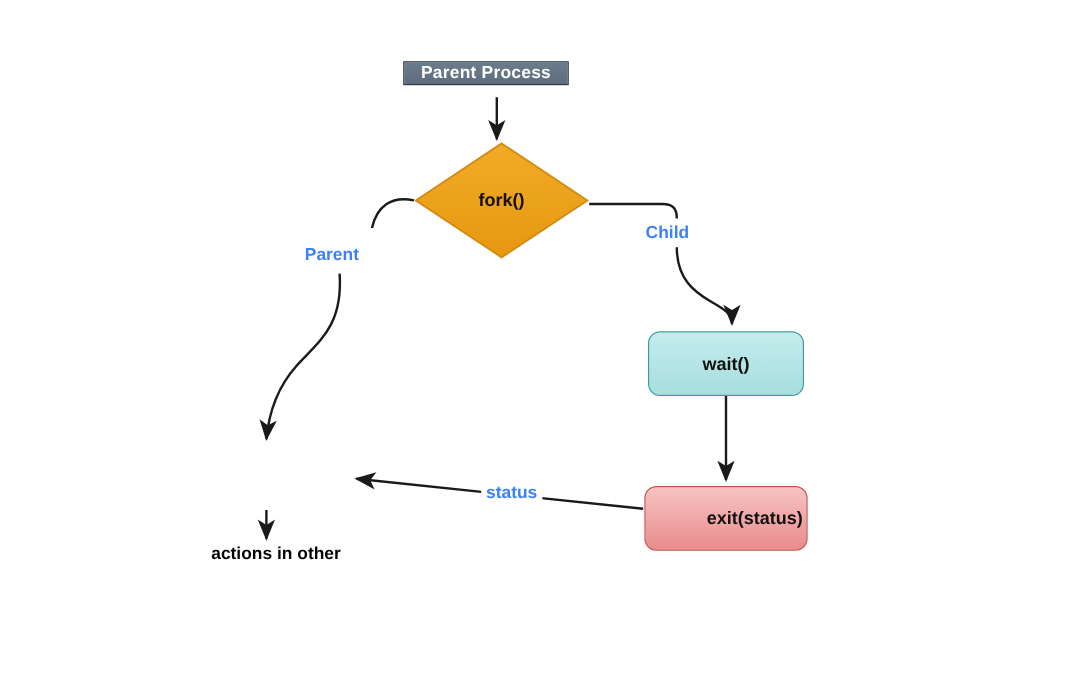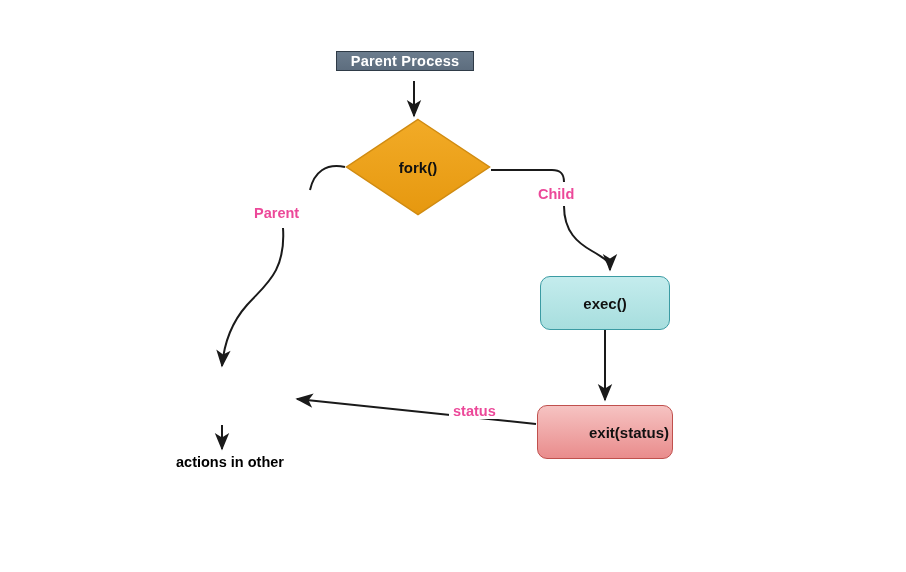--- a/index.html
+++ b/index.html
@@ -95,27 +95,27 @@
     height: 52px;
     background: linear-gradient(180deg, #bfe2f4 0%, #9fd3ed 100%);
     border: 1.8px solid #2e75b6;
   }
 
   
   .edge-label {
     position: absolute;
     font-weight: bold;
     font-size: 14.5px;
-    color: #ec4899;
+    color: #3b82f6;
     white-space: nowrap;
     z-index: 6;
   }
   #label-parent-branch { left: 254px; top: 205px; }
   #label-child-branch  { left: 538px; top: 186px; }
-  #label-status        { left: 401px; top: 403px; background: #ffffff; padding: 0 4px; margin-left: 48px; }
+  #label-status        { left: 401px; top: 403px; background: #ffffff; padding: 0 4px; }
 
   #note-parent-actions {
     position: absolute;
     left: 96px;
     top: 453px;
     width: 268px;
     text-align: center;
     font-weight: bold;
     font-size: 14.5px;
     line-height: 19px;
@@ -161,21 +161,21 @@
   </div>
 
   <div class="node" id="node-fork">
     <svg class="diamond-shape" viewBox="0 0 146 98" preserveAspectRatio="none">
       <polygon points="73,1.5 144.5,49 73,96.5 1.5,49" fill="url(#forkGrad)" stroke="#d18b10" stroke-width="1.5"></polygon>
     </svg>
     <span class="diamond-label">fork()</span>
   </div>
 
   <div class="node rounded" id="node-exec">
-    <span>exec()</span>
+    <span>wait()</span>
   </div>
 
   <div class="node rounded" id="node-exit">
     <span>exit(status)</span>
   </div>
 
 
   <div class="edge-label" id="label-parent-branch">Parent</div>
 
   <div class="edge-label" id="label-child-branch">Child</div>

